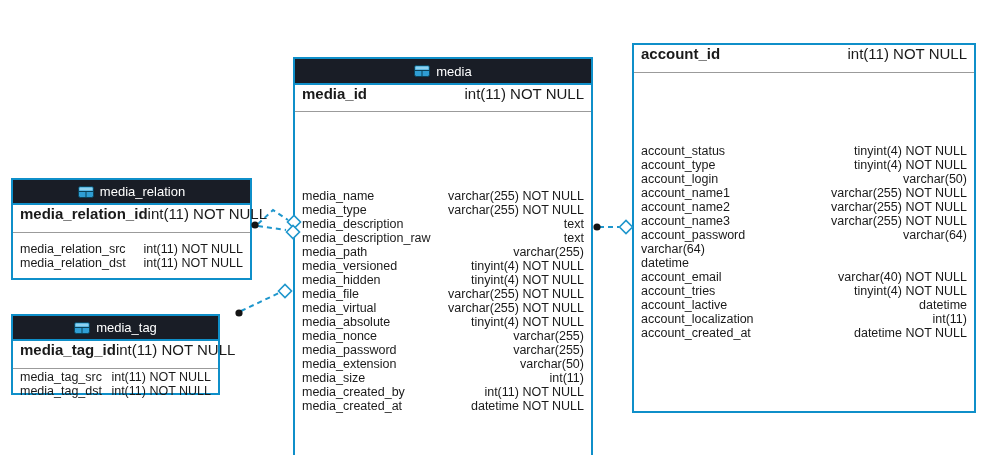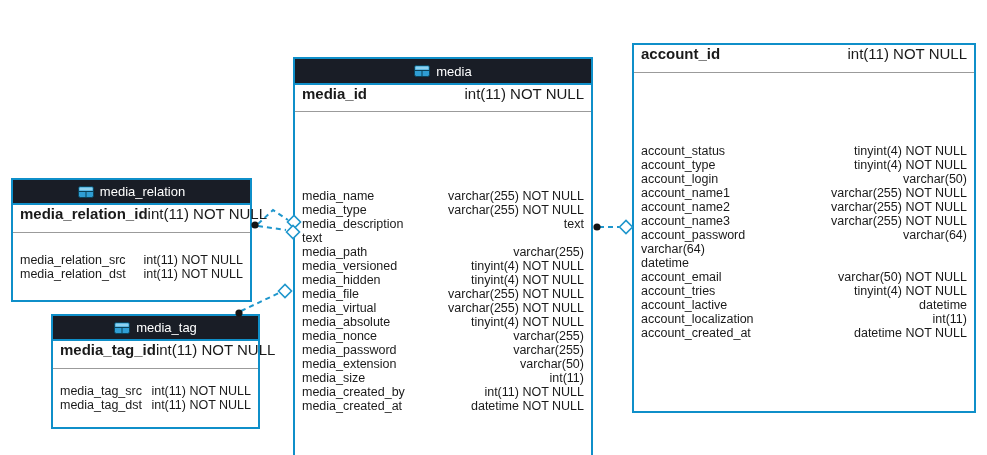--- a/index.html
+++ b/index.html
@@ -4,22 +4,22 @@
 <style>
   html,body{margin:0;padding:0;}
   body{
     width:987px;height:455px;position:relative;background:#ffffff;
     font-family:"Liberation Sans",sans-serif;overflow:hidden;
   }
   .db-table{
     position:absolute;box-sizing:border-box;background:#ffffff;
     border:2px solid #0f8fc9;display:flex;flex-direction:column;
   }
-  .t-rel{left:11px;top:178px;width:241px;height:124px;}
-  .t-tag{left:11px;top:314px;width:209px;height:115px;margin-left:40px;}
+  .t-rel{left:11px;top:178px;width:241px;height:102px;}
+  .t-tag{left:11px;top:314px;width:209px;height:81px;}
   .t-media{left:293px;top:12px;width:300px;height:435px;margin-top:45px;}
   .t-account{left:632px;top:43px;width:344px;height:370px;}
 
   .thead{
     flex:0 0 23px;background:#191d26;color:#ffffff;
     border-bottom:2px solid #0f8fc9;
     display:flex;align-items:center;justify-content:center;gap:6px;
     font-size:13px;
   }
   .t-media .thead{flex-basis:24px;}
@@ -130,20 +130,21 @@
       </div>
     <div class="row">
         <span class="cname">media_type</span>
         <span class="ctype">varchar(255) NOT NULL</span>
       </div>
     <div class="row">
         <span class="cname">media_description</span>
         <span class="ctype">text</span>
       </div>
     <div class="row">
+        <span class="cname">media_description_raw</span>
         <span class="ctype">text</span>
       </div>
     <div class="row">
         <span class="cname">media_path</span>
         <span class="ctype">varchar(255)</span>
       </div>
     <div class="row">
         <span class="cname">media_versioned</span>
         <span class="ctype">tinyint(4) NOT NULL</span>
       </div>
@@ -225,21 +226,21 @@
         <span class="ctype">varchar(64)</span>
       </div>
     <div class="row">
         <span class="ctype">varchar(64)</span>
       </div>
     <div class="row">
         <span class="ctype">datetime</span>
       </div>
     <div class="row">
         <span class="cname">account_email</span>
-        <span class="ctype">varchar(50) NOT NULL</span>
+        <span class="ctype">varchar(40) NOT NULL</span>
       </div>
     <div class="row">
         <span class="cname">account_tries</span>
         <span class="ctype">tinyint(4) NOT NULL</span>
       </div>
     <div class="row">
         <span class="cname">account_lactive</span>
         <span class="ctype">datetime</span>
       </div>
     <div class="row">

